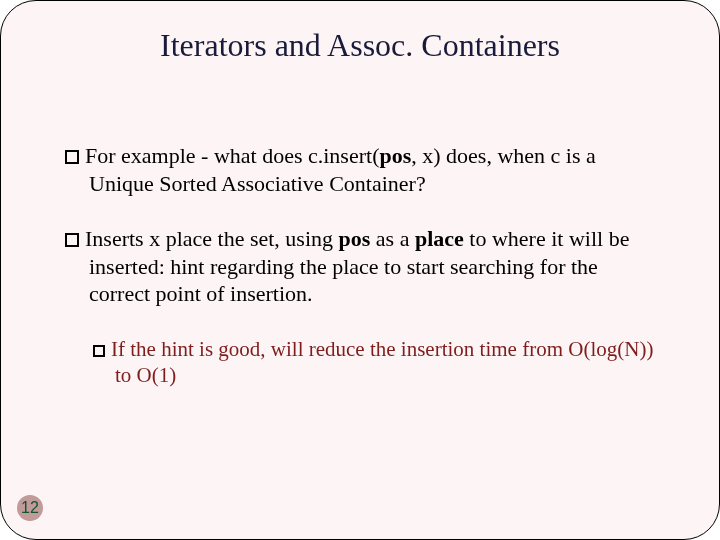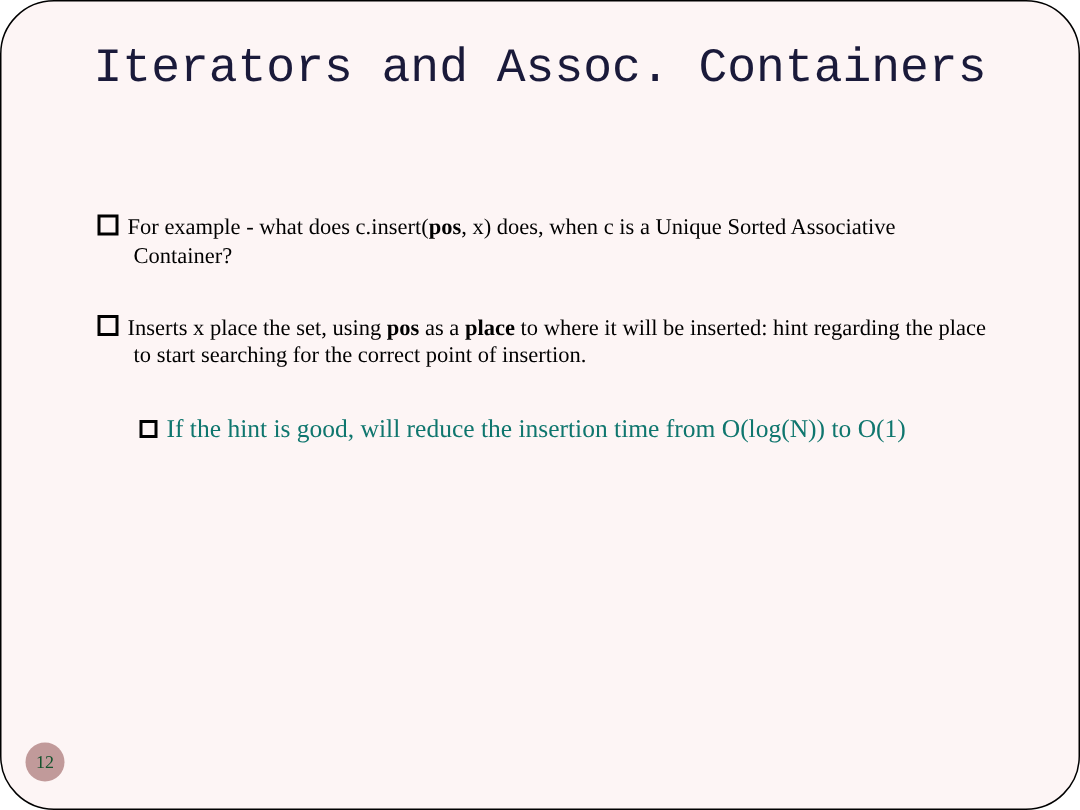--- a/index.html
+++ b/index.html
@@ -17,37 +17,36 @@
     border-radius: 36px;
     overflow: hidden;
   }
   .title {
     font-size: 32px;
     color: #1a1a3a;
     text-align: center;
     margin-top: 26px;
     padding: 0 44px;
     font-weight: normal;
-    font-family: Liberation Mono, monospace;
   }
   .content {
     margin-top: 78px;
     padding: 0 60px 0 64px;
   }
   .bullet-main {
-    font-size: 15px;
+    font-size: 22px;
     color: #000;
     line-height: 1.25;
     margin-bottom: 28px;
     text-indent: -24px;
     padding-left: 24px;
   }
   .bullet-sub {
-    font-size: 17px;
-    color: #0f766e;
+    font-size: 21px;
+    color: #7f1d1d;
     line-height: 1.25;
     margin-left: 28px;
     text-indent: -22px;
     padding-left: 22px;
   }
   .square {
     display: inline-block;
     width: 14px;
     height: 14px;
     border: 2px solid #000;
@@ -66,22 +65,22 @@
   }
   .pagenum {
     position: absolute;
     left: 16px;
     bottom: 18px;
     width: 26px;
     height: 26px;
     border-radius: 50%;
     background: #c19a9a;
     color: #14532d;
-    font-family: Liberation Serif, serif;
-    font-size: 12px;
+    font-family: Liberation Sans, sans-serif;
+    font-size: 16px;
     display: flex;
     align-items: center;
     justify-content: center;
   }
   b { font-weight: bold; }
 </style>
 </head>
 <body>
 
 <div class="slide">

